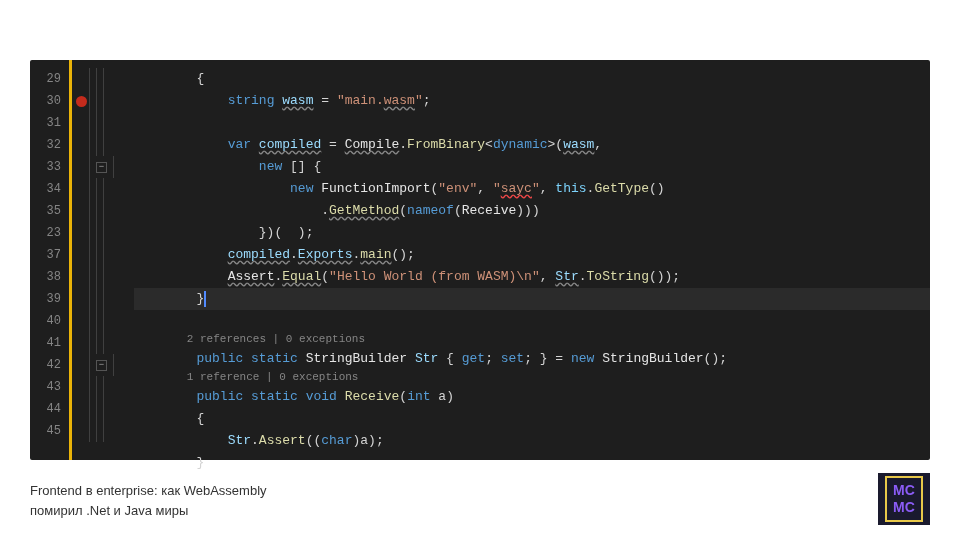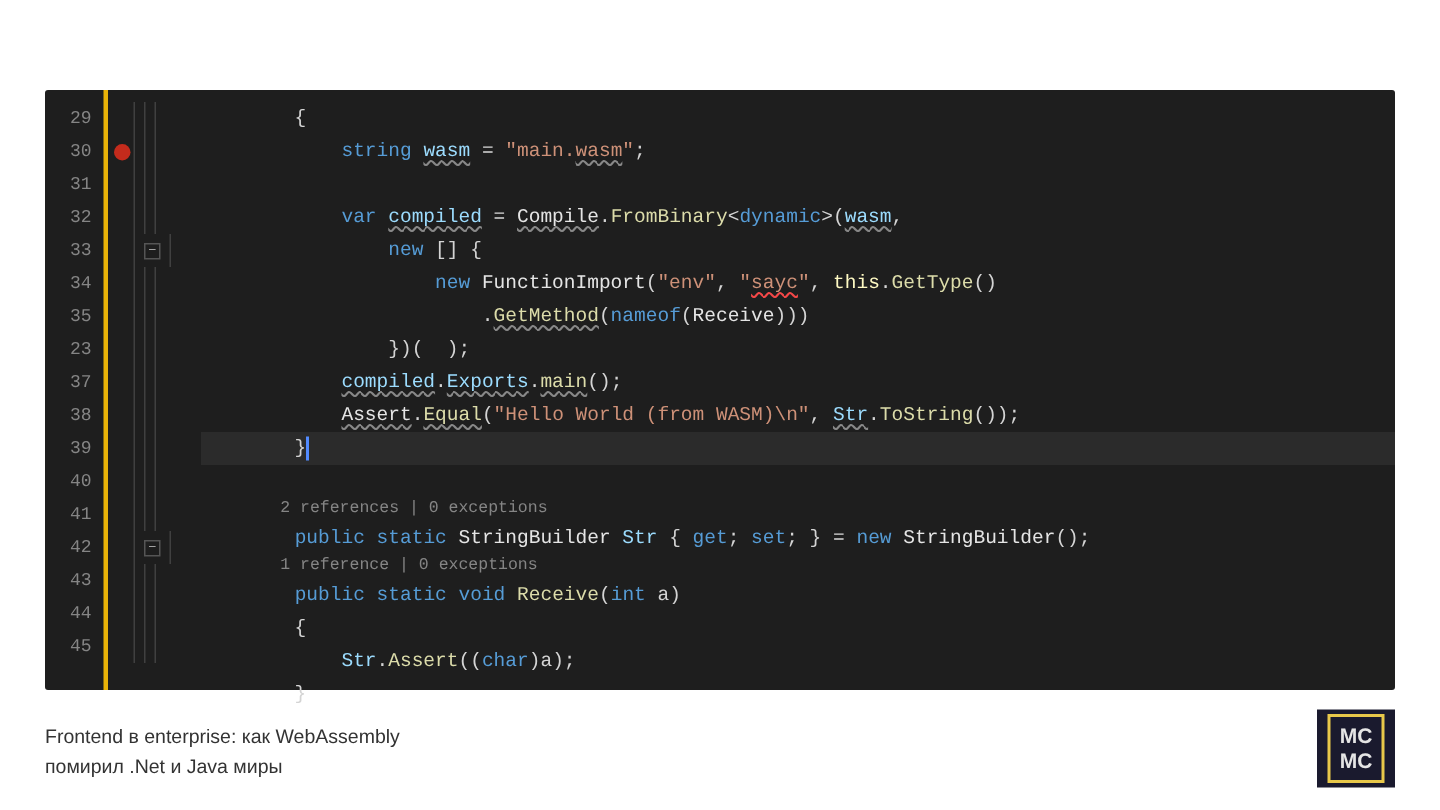--- a/index.html
+++ b/index.html
@@ -76,21 +76,21 @@
       align-items: center;
     }
 
     
     .kw { color: #569cd6; } 
     .str { color: #ce9178; } 
     .method { color: #dcdcaa; } 
     .prop { color: #9cdcfe; } 
     .plain { color: #d4d4d4; }
     .meta { color: #858585; font-size: 11px; }
-    .this-kw { color: #fef9c3; }
+    .this-kw { color: #7dd3fc; }
     .class-name { color: #e5e5e5; }
 
     
     .bottom-text {
       position: absolute;
       bottom: 20px;
       left: 30px;
       color: #333;
       font-family: Arial, sans-serif;
       font-size: 13px;
@@ -104,21 +104,21 @@
       right: 30px;
       width: 52px;
       height: 52px;
       background: #1a1a2e;
       display: flex;
       align-items: center;
       justify-content: center;
     }
 
     .logo-text {
-      color: #e5e5e5;
+      color: #8b5cf6;
       font-family: Arial, sans-serif;
       font-size: 14px;
       font-weight: bold;
       line-height: 1.2;
       text-align: center;
     }
 
     .logo-inner {
       border: 2px solid #e8c84a;
       padding: 4px 6px;

